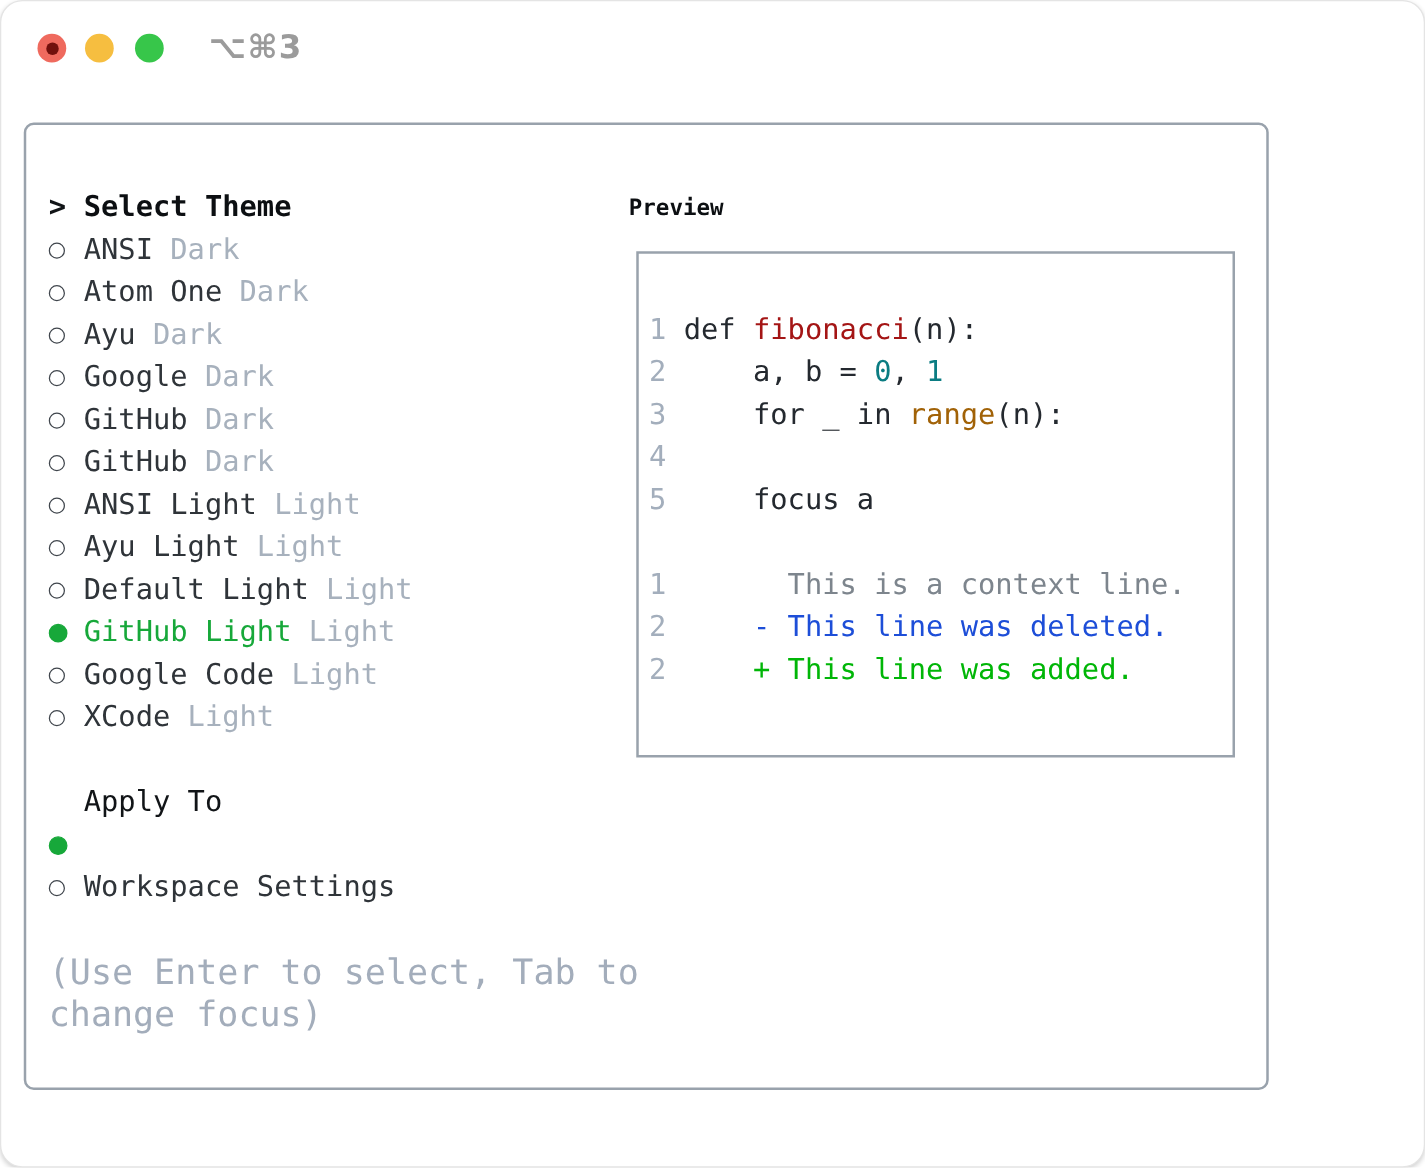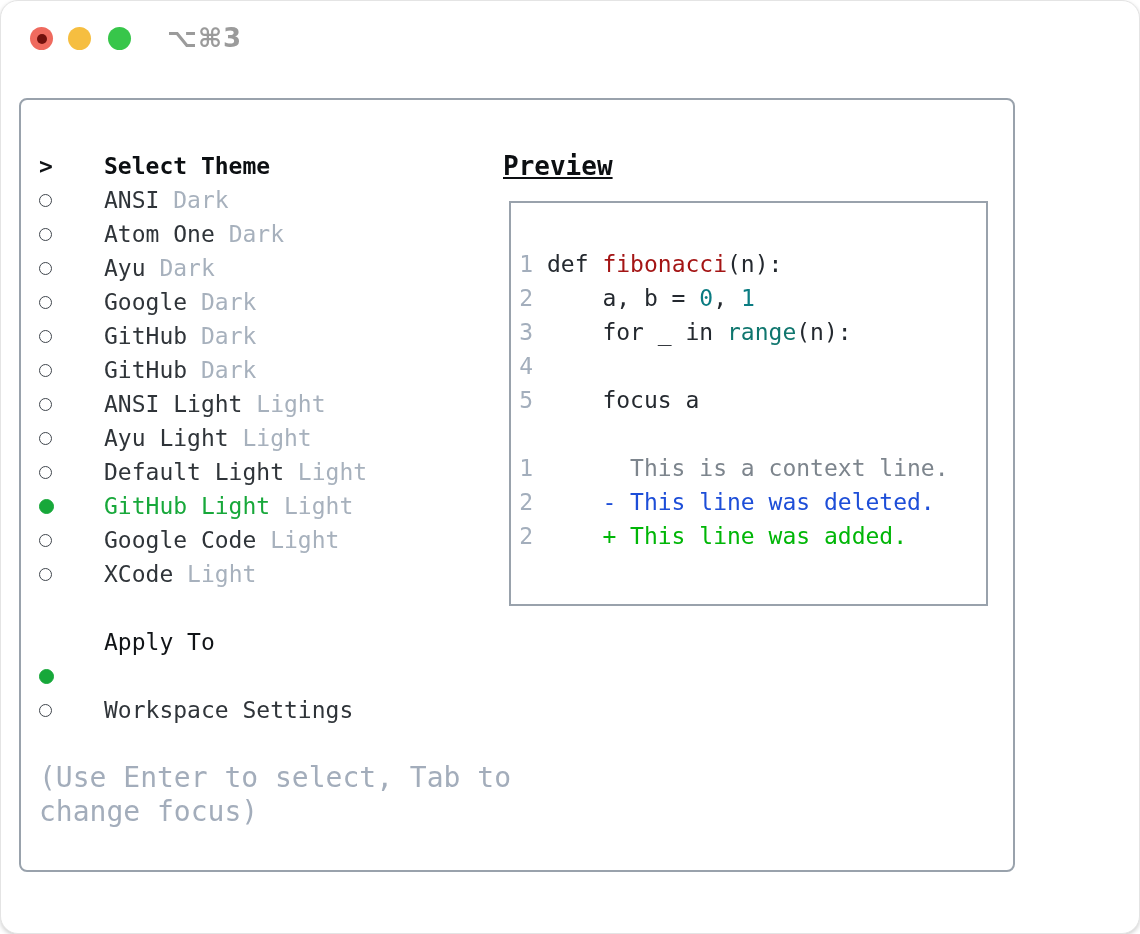--- a/index.html
+++ b/index.html
@@ -35,48 +35,48 @@
   .row { display:flex; align-items:center; height:34px; font-size:23px; white-space:pre; }
   .marker {
     width:28px; flex:0 0 28px; display:flex; align-items:center;
     color:#111417; font-weight:bold;
   }
   .dot {
     width:13px; height:13px; border-radius:50%;
     border:1.5px solid #40464d; background:transparent;
   }
   .row.selected .dot { background:#17a83a; border-color:#17a83a; width:15px; height:15px; }
-  .row .label { color:#2f3439;margin-left:37px; }
+  .row .label { color:#2f3439; }
   .row.selected .label { color:#17a83a; }
   .row .tag { color:#a7b1bd; margin-left:13.85px; }
   .row.header-row .label { font-weight:bold; color:#0c0f12; }
   
   .left-col { position:absolute; left:18px; top:49px; }
   .spacer-row { height:34px; }
   .hint { font-size:28px; line-height:34px; color:#a3adbb; white-space:pre; }
   
   .preview-label {
     position:absolute; left:482px; top:49px; height:34px;
     display:flex; align-items:center;
-    font-size:26px; font-weight:bold; color:#0c0f12;text-decoration:underline;
+    font-size:18px; font-weight:bold; color:#0c0f12;
   }
   .preview-box {
     position:absolute; left:488px; top:101px; width:479px; height:405px;
     border:2px solid #99a2ac; background:#ffffff;
     padding:44px 8px 0 8px; overflow:hidden;
   }
   .code-line { height:34px; font-size:23px; white-space:pre; display:flex; align-items:center; }
   .ln {
     display:inline-block; width:14px; margin-right:14px;
     text-align:right; color:#a3aebc; flex:0 0 14px;
   }
   .tk-plain { color:#24292f; }
   .tk-fn    { color:#a41515; }
   .tk-num   { color:#0b7c82; }
-  .tk-call  { color:#0f766e; }
+  .tk-call  { color:#a16207; }
   .tk-ctx   { color:#7d858d; }
   .tk-del   { color:#1d4ed8; }
   .tk-add   { color:#00b607; }
 </style>
 </head>
 <body>
 
 <div class="window">
 
   <div class="titlebar">

